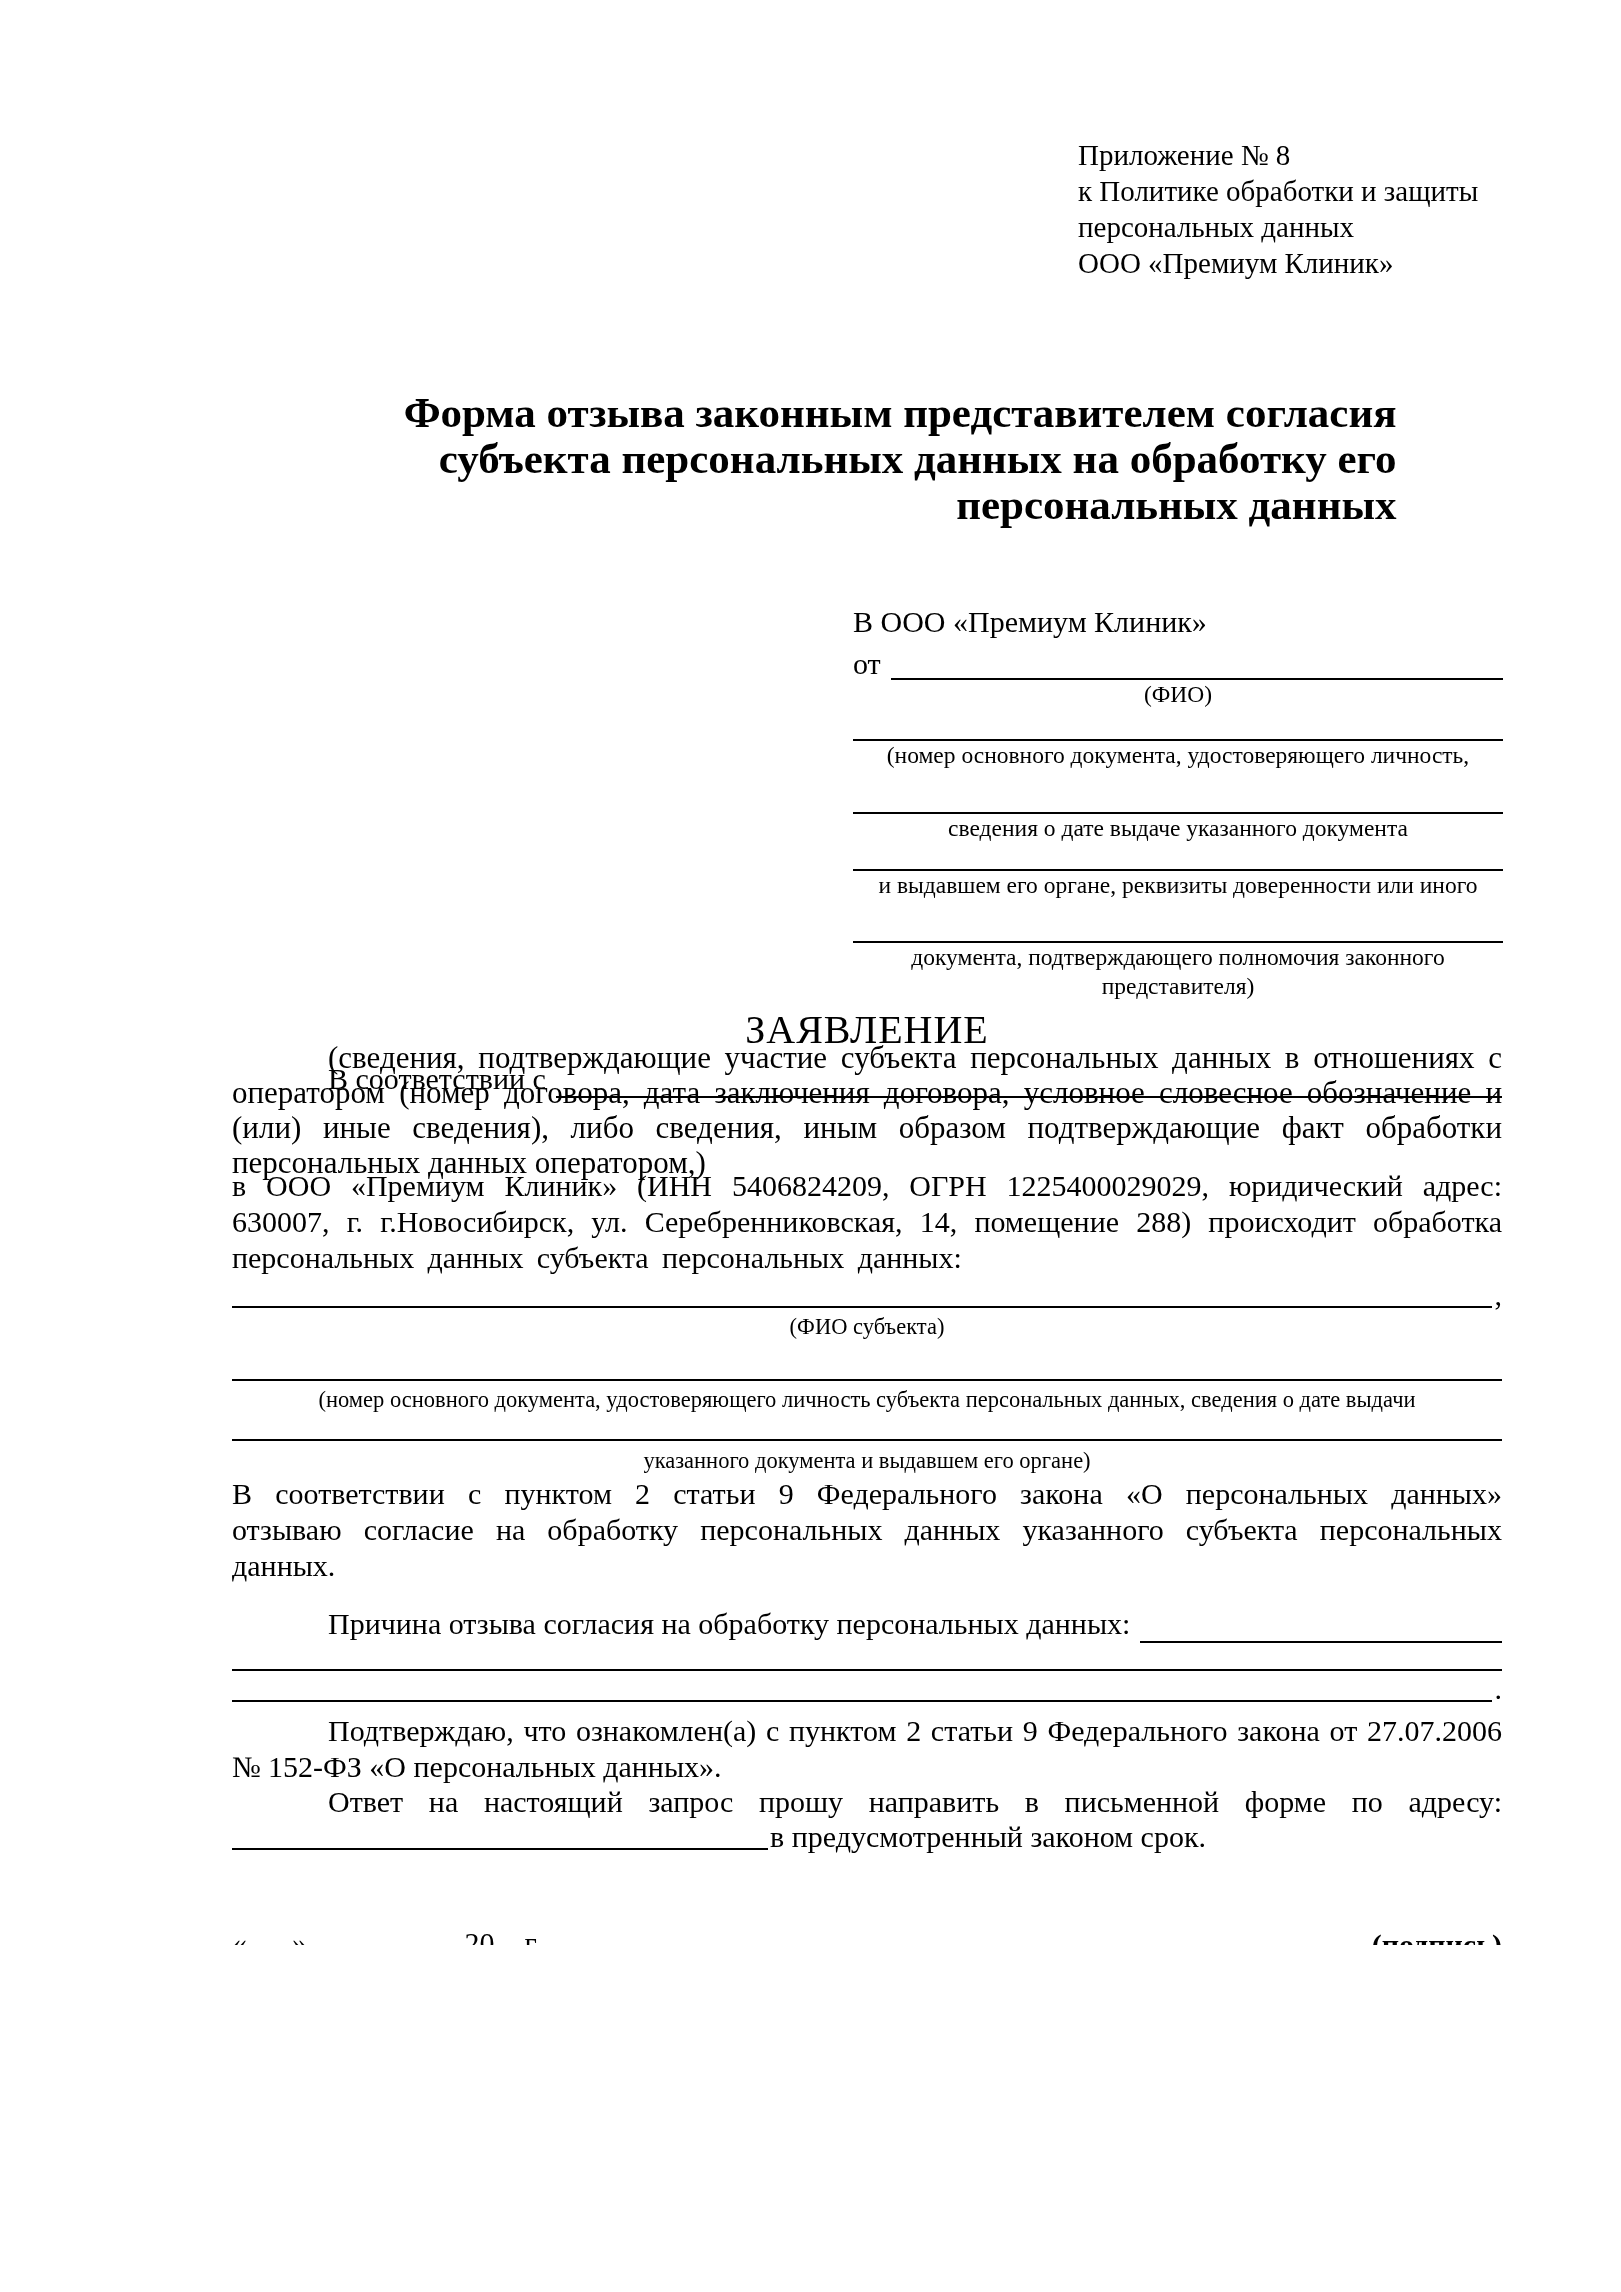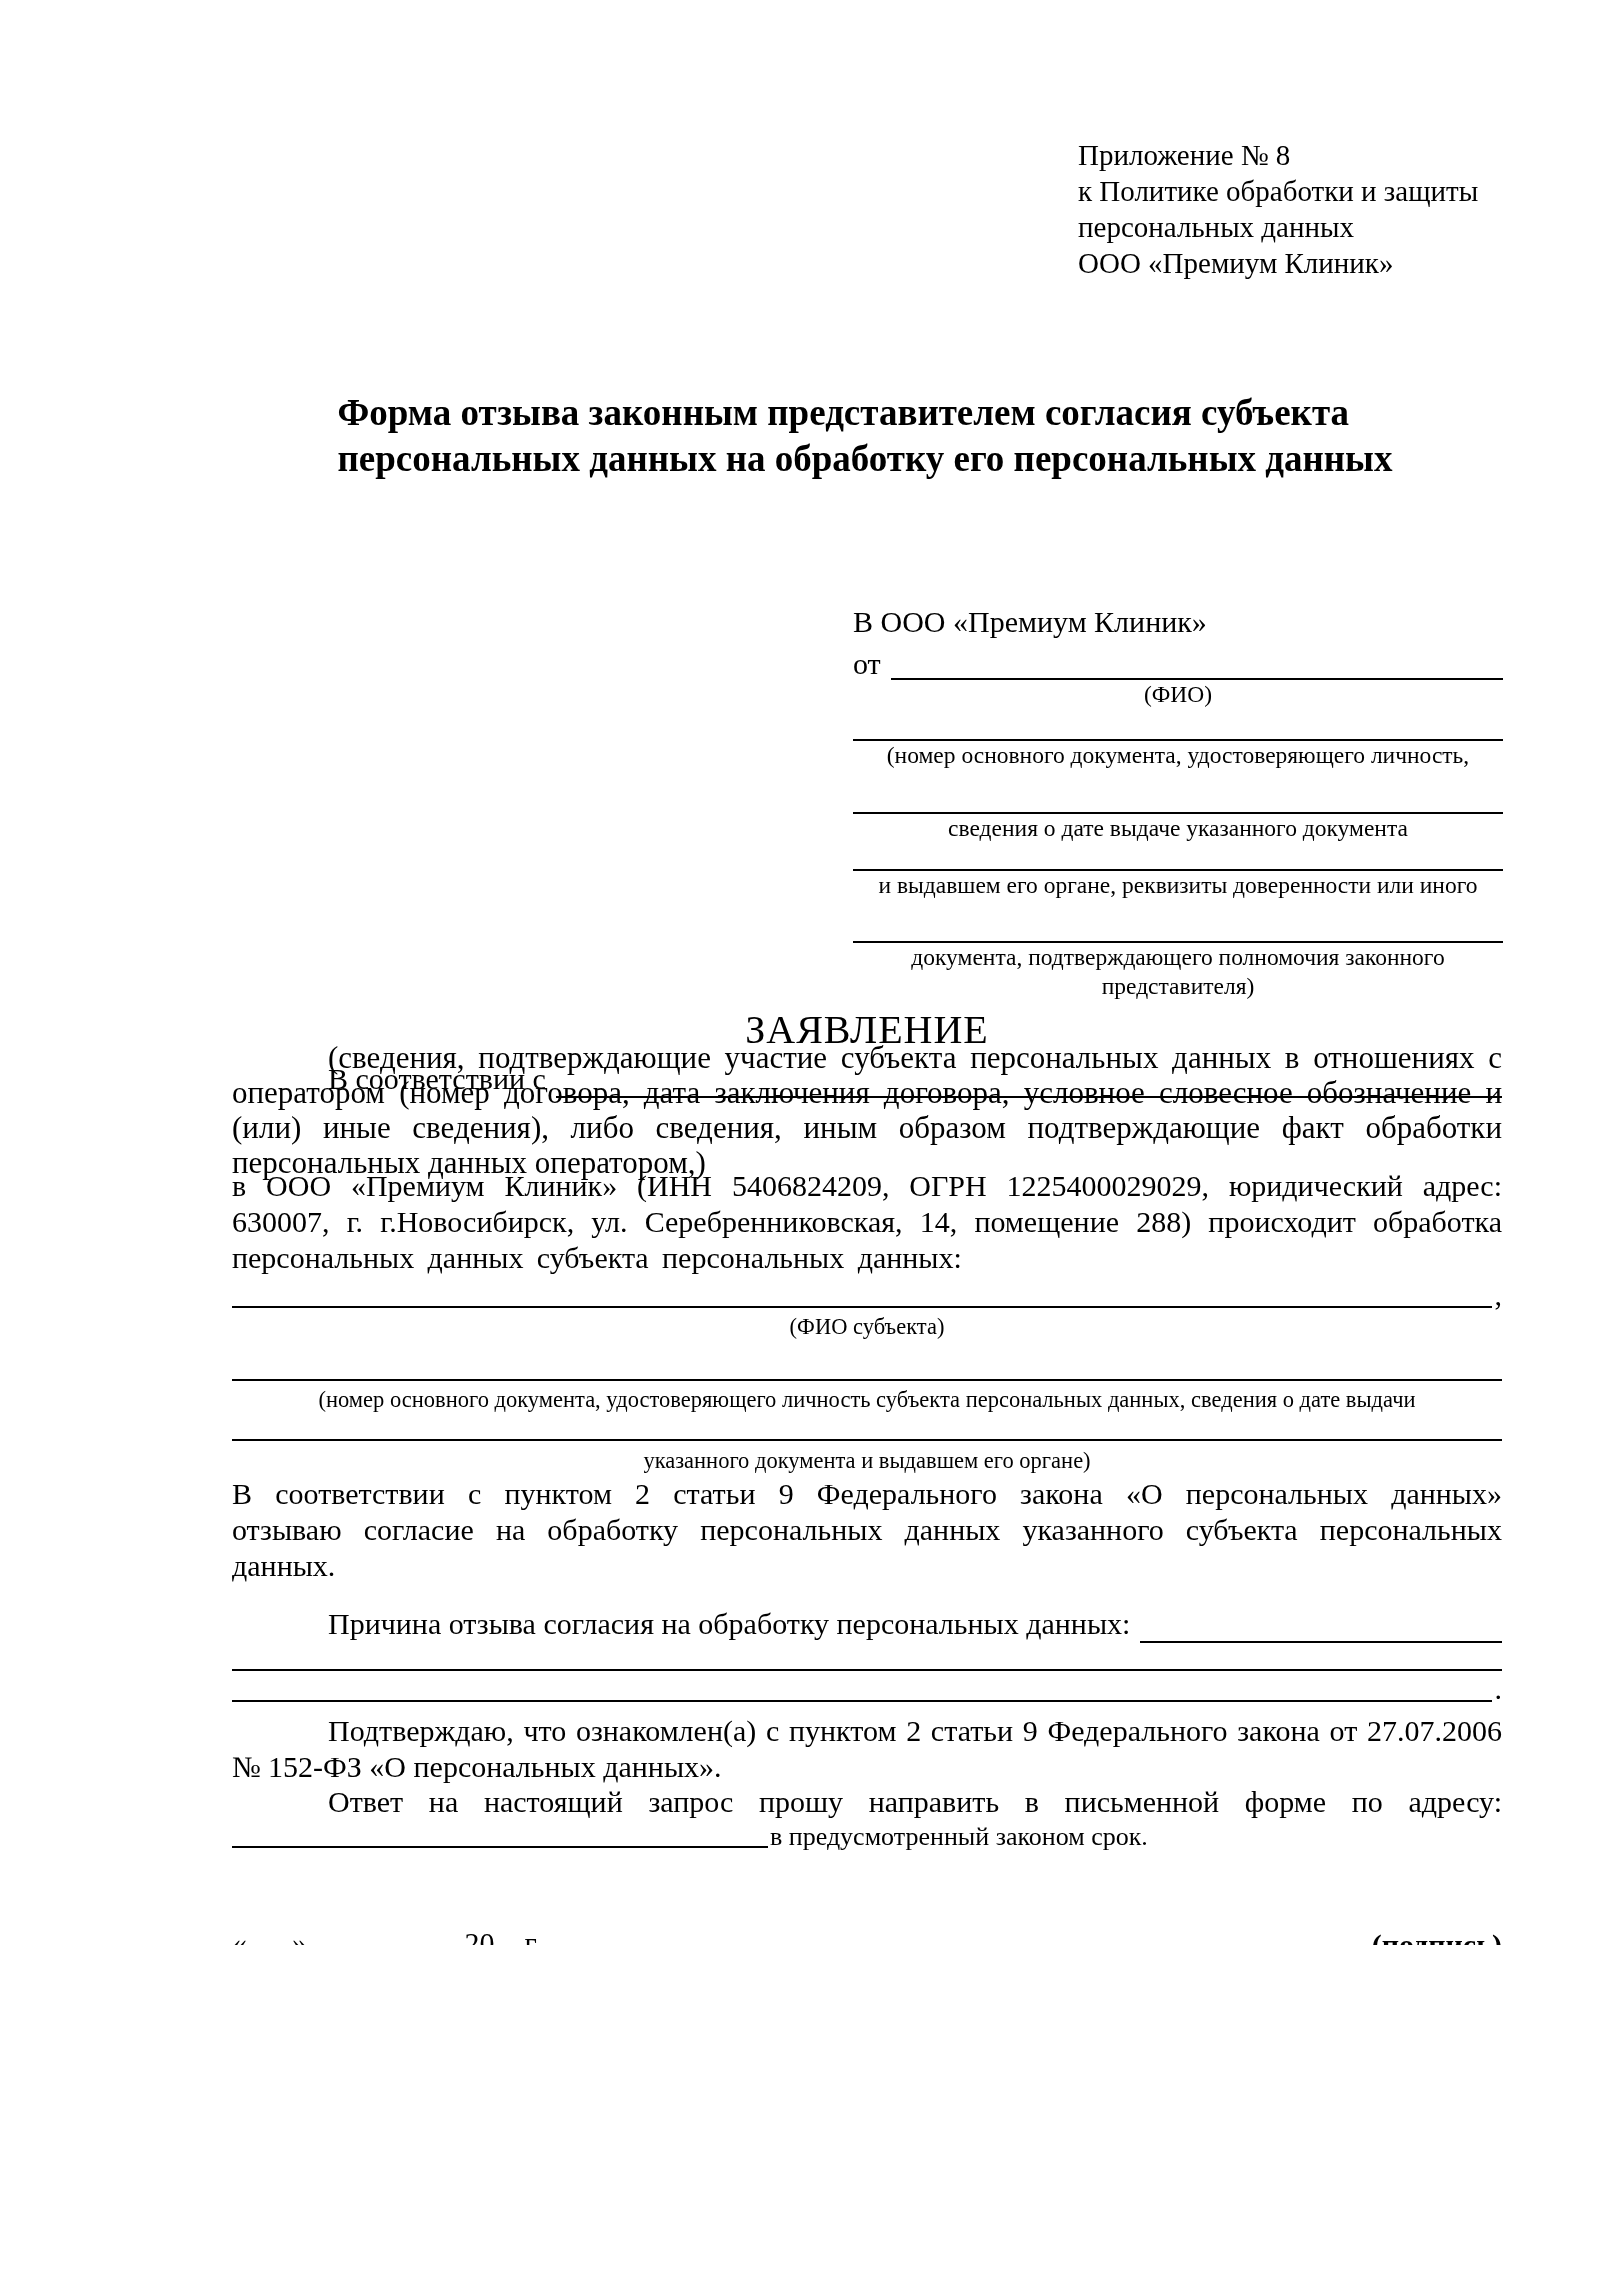--- a/index.html
+++ b/index.html
@@ -10,21 +10,21 @@
     font-family:"Liberation Serif","DejaVu Serif",serif;
     color:#000;
     overflow:hidden;
   }
   .abs{position:absolute;}
   
   .appendix{top:137px;left:1078px;width:441px;font-size:29px;line-height:36px;}
   
   .title{
     top:390px;left:232px;right:119px;
-    text-align:left;font-weight:bold;font-size:37px;line-height:46px;
+    text-align:right;font-weight:bold;font-size:43px;line-height:46px;
   }
   .title-inner{max-width:1059px;margin:0 auto;}
   
   .addressee{top:600px;left:853px;width:650px;font-size:30px;}
   .addr-to{line-height:43px;}
   .addr-from-row{display:flex;align-items:flex-end;height:37px;}
   .addr-from-row .lbl{line-height:33px;}
   .fillrule{flex:1;border-bottom:2.9px solid #000;margin-left:9.8px;}
   .addr-cap{font-size:23.5px;line-height:29px;text-align:center;}
   .f-rule{border-top:2.9px solid #000;height:0;}
@@ -49,21 +49,21 @@
   .doc1-cap{top:1386px;}
   .doc2-row{top:1415px;}
   .doc2-cap{top:1447px;}
   .withdraw{top:1476px;left:232px;right:119px;word-spacing:5.9px;}
   .reason{top:1604px;left:232px;right:119px;display:flex;align-items:flex-end;font-size:30px;}
   .reason .lbl{padding-left:96px;line-height:39px;white-space:nowrap;}
   .xrule1{top:1645px;}
   .xrule2{top:1676px;}
   .confirm{top:1713px;left:232px;right:119px;text-indent:96px;}
   .reply1{top:1784px;left:232px;right:119px;text-indent:96px;text-align-last:justify;}
-  .reply2{top:1820px;left:232px;right:119px;display:flex;align-items:flex-start;font-size:26px;}
+  .reply2{top:1820px;left:232px;right:119px;display:flex;align-items:center;font-size:30px;}
   .reply2 .shortrule{width:536px;border-bottom:2.9px solid #000;height:25.5px;}
   .reply2 .tail{line-height:33px;padding-left:2px;}
   
   .footer{top:1923px;left:232px;right:119px;display:flex;justify-content:space-between;align-items:flex-end;font-size:30px;}
   .date{line-height:39px;}
   .sig{display:flex;align-items:flex-start;font-weight:bold;}
   .sigrule{width:414px;border-bottom:2.9px solid #000;height:29px;}
   .sigcap{line-height:35px;}
 </style>
 </head>

